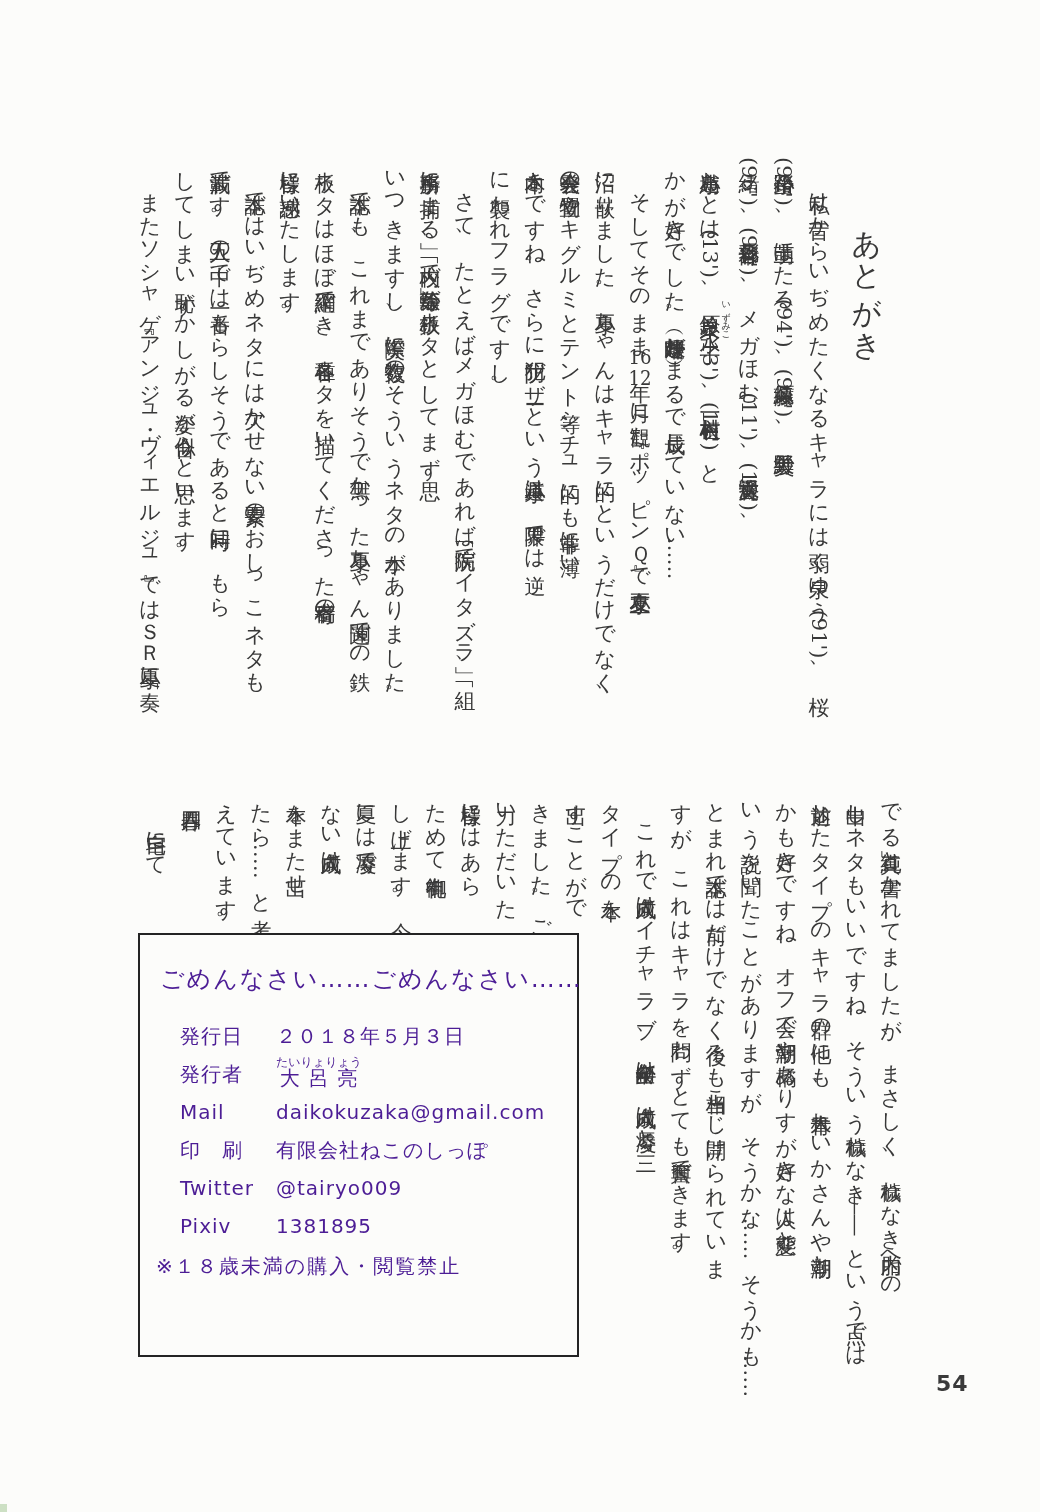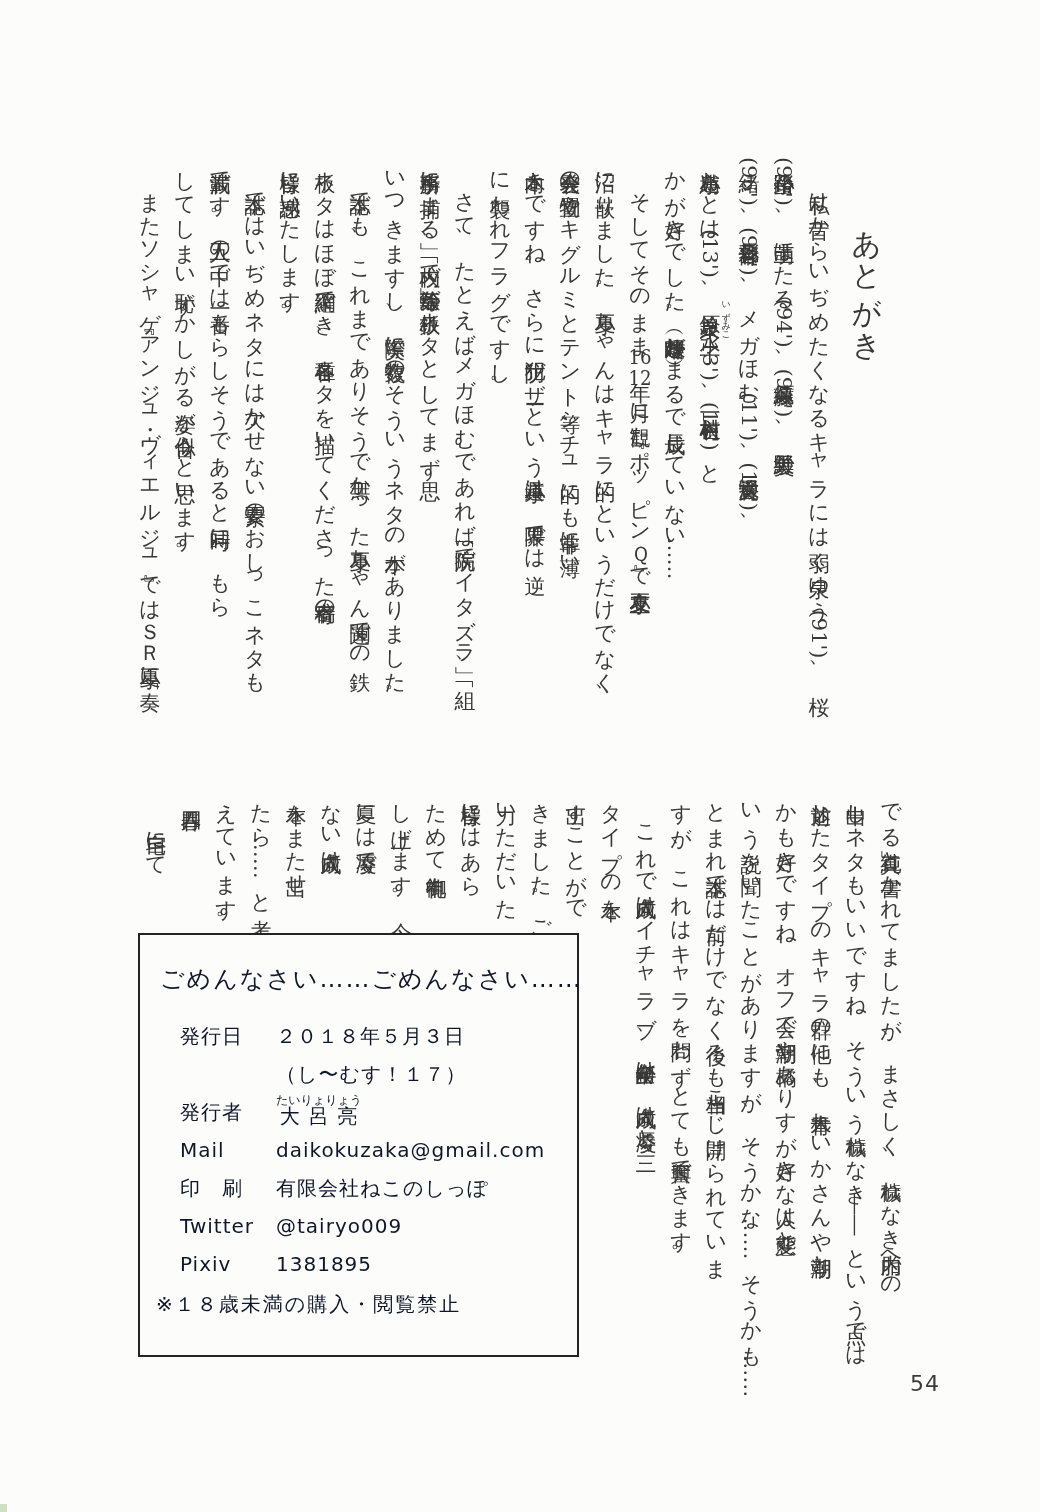--- a/index.html
+++ b/index.html
@@ -36,21 +36,21 @@
   .vcol.indent{text-indent:21px;}
   .tcy{text-combine-upright:all;}
   ruby rt{font-size:9px;letter-spacing:0;}
   .colophon{
     position:absolute;
     left:138px;top:933px;
     width:441px;height:424px;
     border:2px solid #242424;
     background:#fcfcfa;
     font-family:"DejaVu Sans","Liberation Sans",sans-serif;
-    color:#0f172a;
+    color:#4c1d95;
     box-sizing:border-box;
   }
   .apology{
     margin:28px 10px 0 20px;
     font-size:24px;
     letter-spacing:2px;
     white-space:nowrap;
   }
   .colophon-rows{margin:22px 0 0 40px;}
   .colophon-row{
@@ -63,25 +63,26 @@
   .colophon-row .val{letter-spacing:1px;white-space:nowrap;}
   .colophon-row .val ruby rt{font-size:12px;}
   .age-notice{
     margin:8px 0 0 16px;
     font-size:20px;
     letter-spacing:2px;
     white-space:nowrap;
   }
   .pagenum{
     position:absolute;
-    left:910px;top:1371px;
+    left:936px;top:1371px;
     font-size:22px;
     font-family:"DejaVu Sans","Liberation Sans",sans-serif;
     color:#3a3a3a;
     letter-spacing:1px;
+    font-weight:bold;
   }
   .speck{
     position:absolute;
     left:0;top:1504px;width:7px;height:8px;
     background:#cde0c4;
   }
 </style>
 </head>
 <body>
 
@@ -140,24 +141,20 @@
 
   <div class="colophon">
     <div class="apology">ごめんなさい……ごめんなさい……</div>
     <div class="colophon-rows" id="colophon-rows">
 
     <div class="colophon-row">
           <span class="lab">発行日</span>
           <span class="val">２０１８年５月３日</span>
         </div>
         <div class="colophon-row">
-          <span class="lab"></span>
-          <span class="val">（し〜むす！１７）</span>
-        </div>
-        <div class="colophon-row">
           <span class="lab">発行者</span>
           <span class="val"><ruby>大呂亮<rt>たいりょりょう</rt></ruby></span>
         </div>
         <div class="colophon-row">
           <span class="lab">Mail</span>
           <span class="val">daikokuzaka@gmail.com</span>
         </div>
         <div class="colophon-row">
           <span class="lab">印　刷</span>
           <span class="val">有限会社ねこのしっぽ</span>

